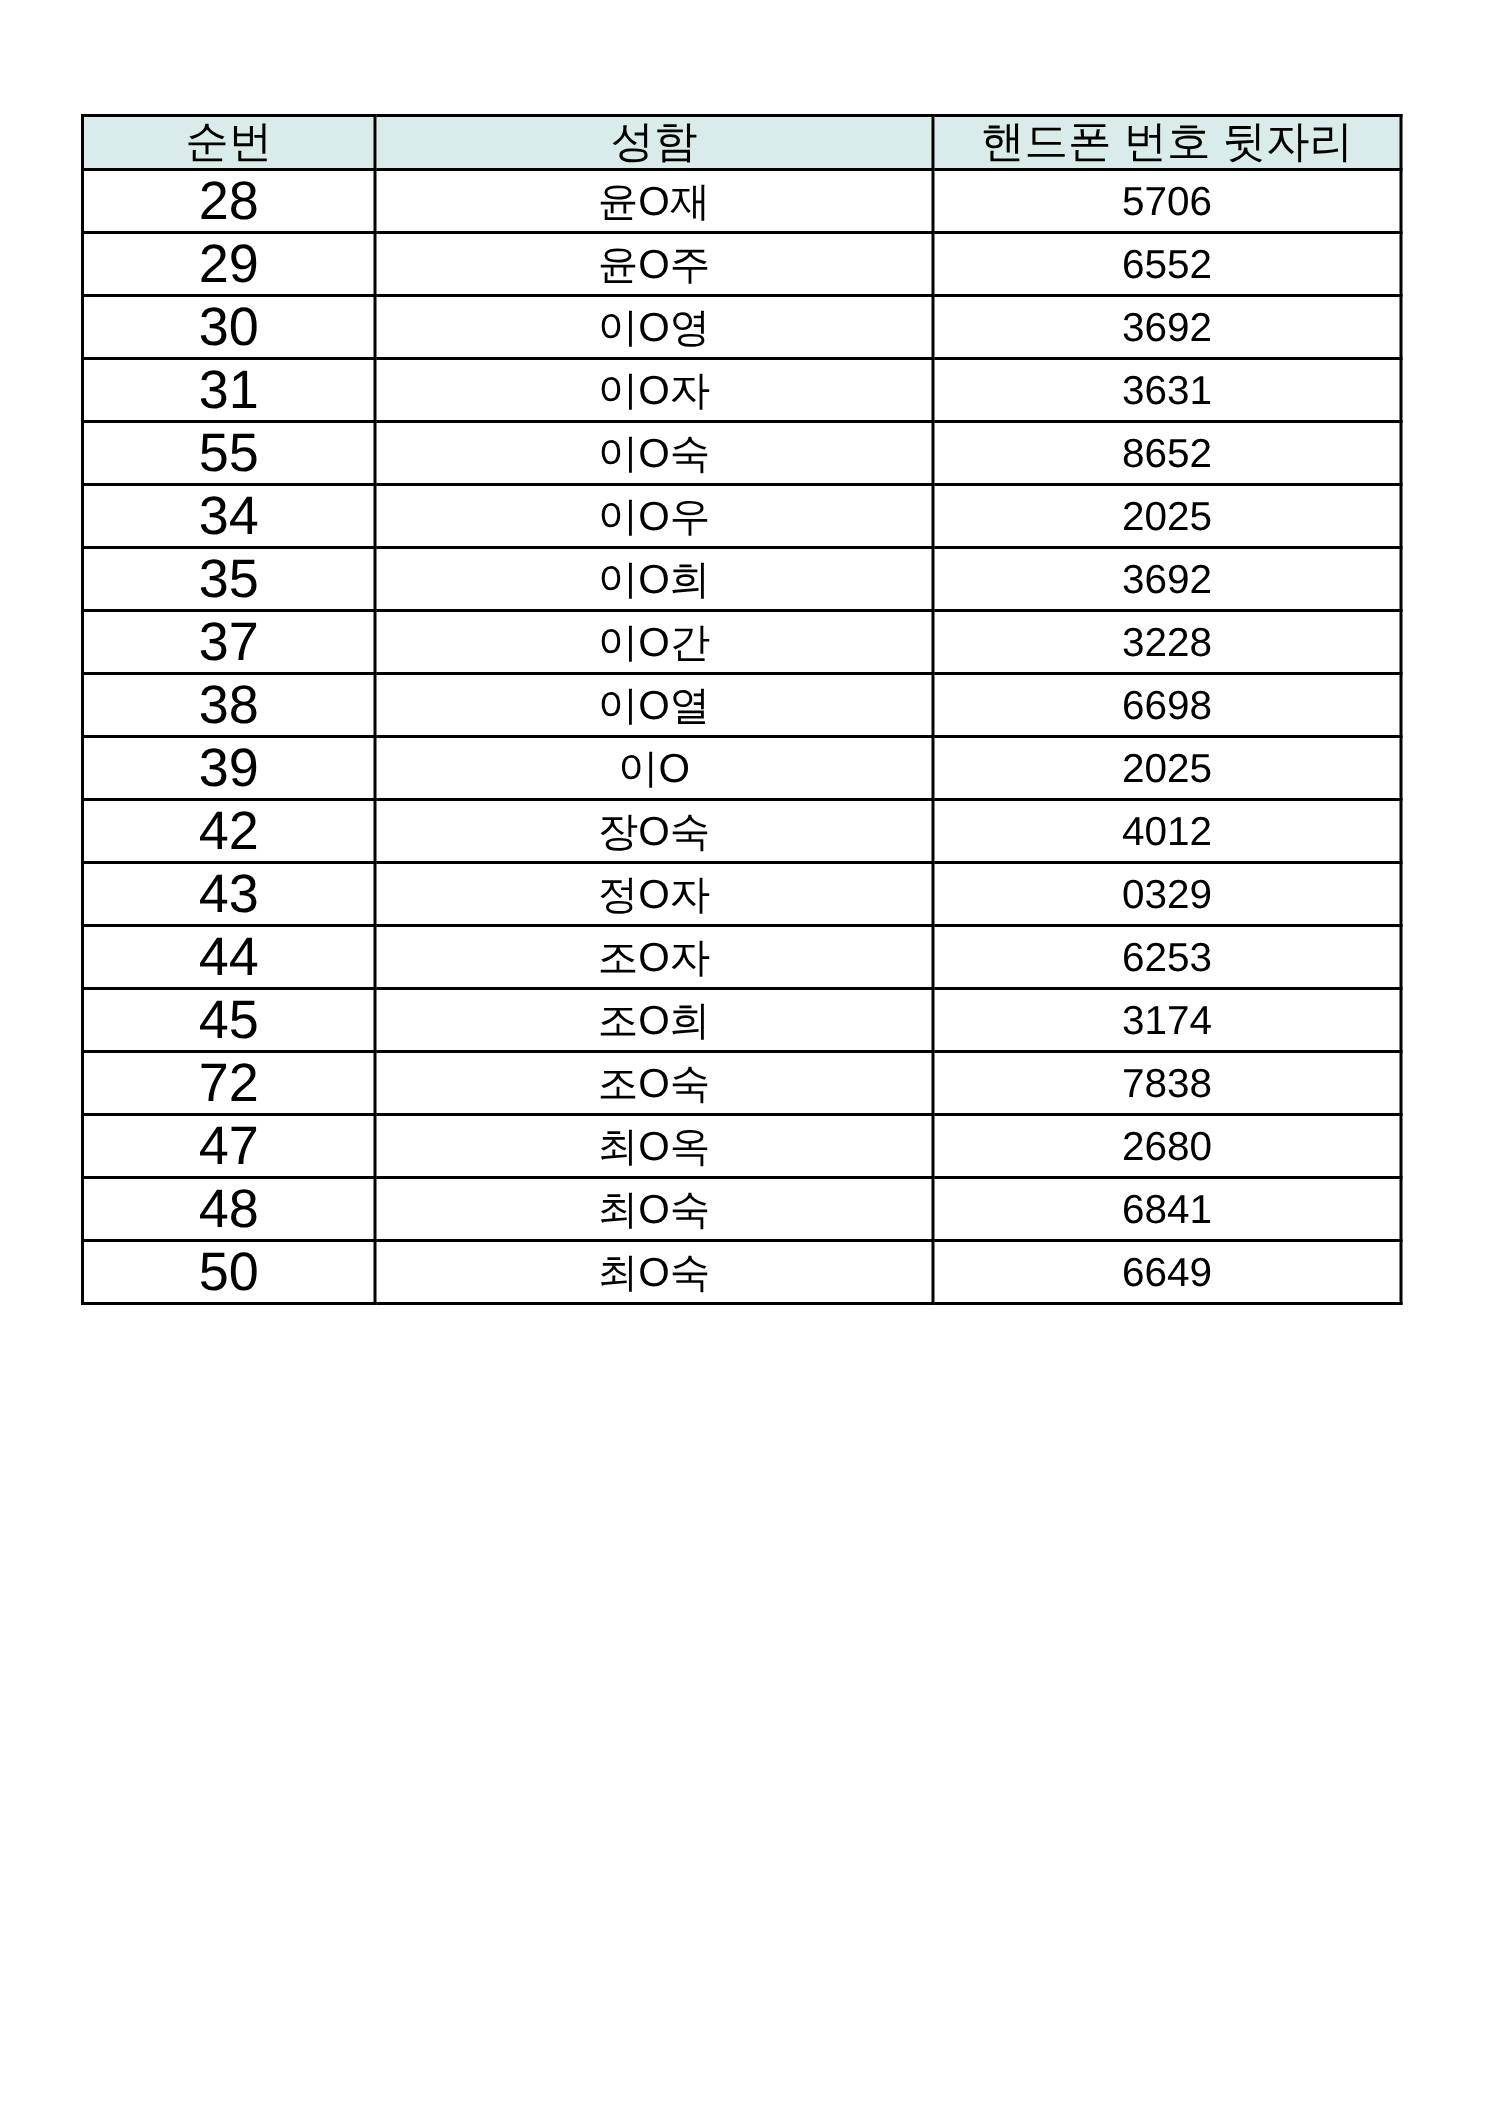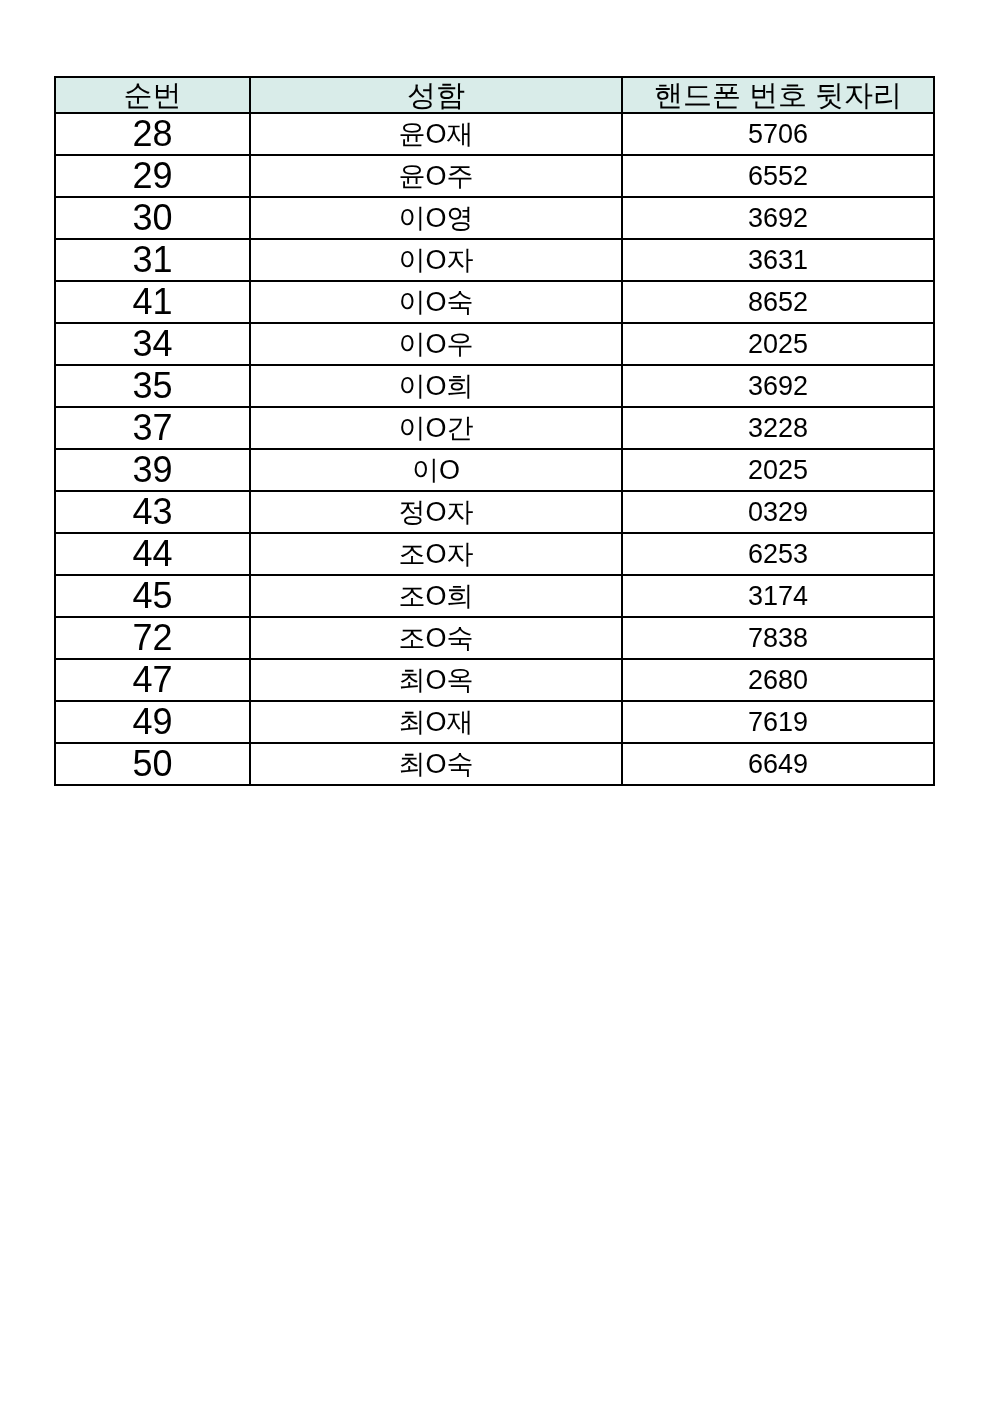--- a/index.html
+++ b/index.html
@@ -89,43 +89,53 @@
           <td class="col-no">30</td>
           <td class="col-name">이O영</td>
           <td class="col-phone">3692</td>
         </tr>
         <tr>
           <td class="col-no">31</td>
           <td class="col-name">이O자</td>
           <td class="col-phone">3631</td>
         </tr>
         <tr>
-          <td class="col-no">41</td>
+          <td class="col-no">55</td>
           <td class="col-name">이O숙</td>
           <td class="col-phone">8652</td>
         </tr>
         <tr>
           <td class="col-no">34</td>
           <td class="col-name">이O우</td>
           <td class="col-phone">2025</td>
         </tr>
         <tr>
           <td class="col-no">35</td>
           <td class="col-name">이O희</td>
           <td class="col-phone">3692</td>
         </tr>
         <tr>
           <td class="col-no">37</td>
           <td class="col-name">이O간</td>
           <td class="col-phone">3228</td>
         </tr>
         <tr>
+          <td class="col-no">38</td>
+          <td class="col-name">이O열</td>
+          <td class="col-phone">6698</td>
+        </tr>
+        <tr>
           <td class="col-no">39</td>
           <td class="col-name">이O</td>
           <td class="col-phone">2025</td>
+        </tr>
+        <tr>
+          <td class="col-no">42</td>
+          <td class="col-name">장O숙</td>
+          <td class="col-phone">4012</td>
         </tr>
         <tr>
           <td class="col-no">43</td>
           <td class="col-name">정O자</td>
           <td class="col-phone">0329</td>
         </tr>
         <tr>
           <td class="col-no">44</td>
           <td class="col-name">조O자</td>
           <td class="col-phone">6253</td>
@@ -139,23 +149,23 @@
           <td class="col-no">72</td>
           <td class="col-name">조O숙</td>
           <td class="col-phone">7838</td>
         </tr>
         <tr>
           <td class="col-no">47</td>
           <td class="col-name">최O옥</td>
           <td class="col-phone">2680</td>
         </tr>
         <tr>
-          <td class="col-no">49</td>
-          <td class="col-name">최O재</td>
-          <td class="col-phone">7619</td>
+          <td class="col-no">48</td>
+          <td class="col-name">최O숙</td>
+          <td class="col-phone">6841</td>
         </tr>
         <tr>
           <td class="col-no">50</td>
           <td class="col-name">최O숙</td>
           <td class="col-phone">6649</td>
         </tr>
       </tbody>
   </table>
 </div>
 

